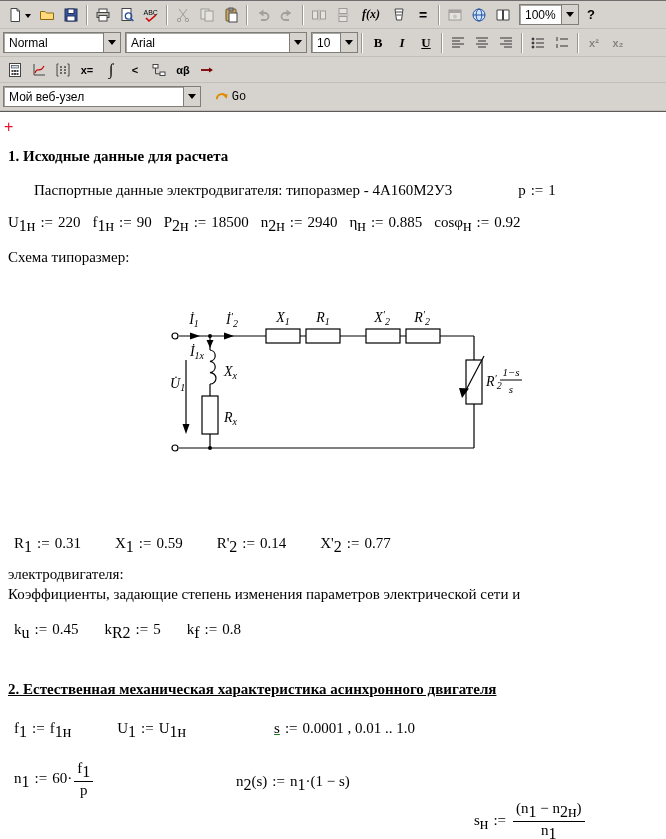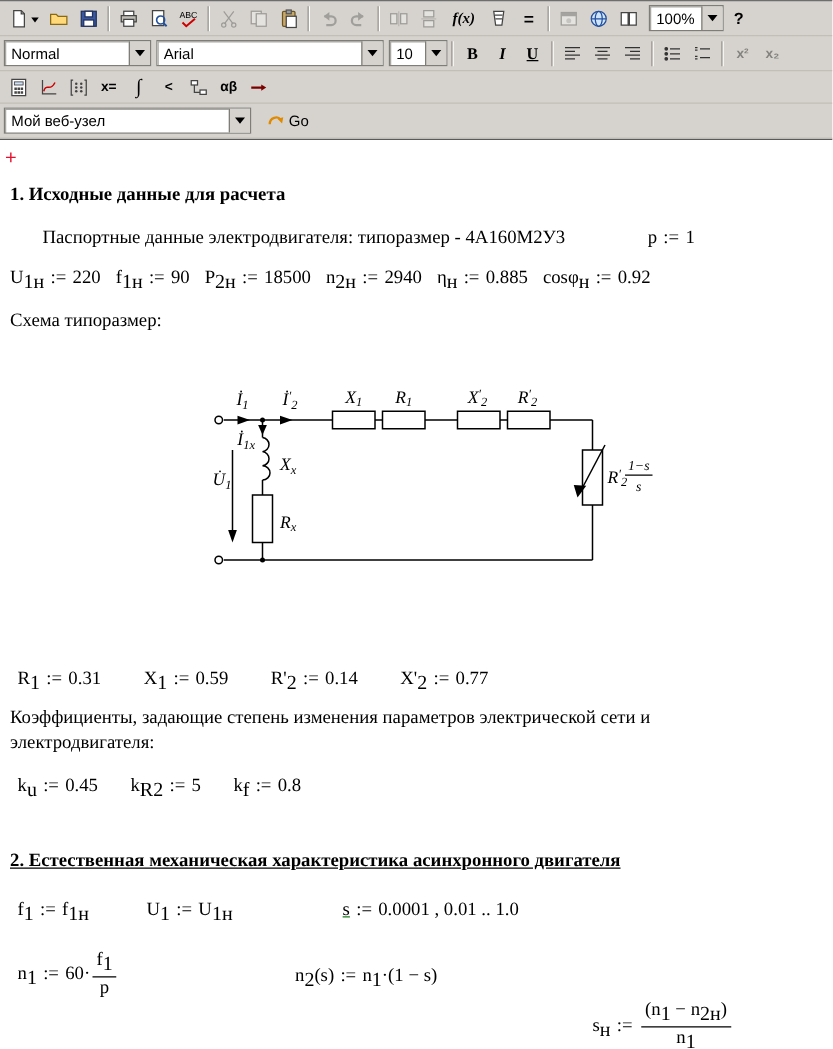--- a/index.html
+++ b/index.html
@@ -344,21 +344,21 @@
       </div>
     </div>
 
     <div class="trow">
       <div class="combo" style="width:198px">
         <span class="val">Мой веб-узел</span>
         <span class="drop">
             <span class="arrow-down"></span>
           </span>
       </div>
-      <div class="tbtn wide" style="width:46px; margin-left:6px;">
+      <div class="tbtn wide" style="width:46px; margin-left:6px;font-family:Liberation Mono, monospace;">
         <svg width="15" height="15" viewBox="0 0 16 16">
             <path d="M3 11 C3 5 10 4 12 7" fill="none" stroke="#e08a00" stroke-width="2"></path>
             <polygon points="13.5,10.5 9.5,6.5 14.5,5.2" fill="#e08a00"></polygon>
           </svg>
         <span class="golbl">Go</span>
       </div>
     </div>
   </div>
 
   <div class="doc">
@@ -432,22 +432,22 @@
 
 
     <div class="t row" style="left:14px; top:423px; gap:34px;">
       <span class="eq"><span>R</span><sub>1</sub><span class="op">:=</span><span>0.31</span></span>
       <span class="eq"><span>X</span><sub>1</sub><span class="op">:=</span><span>0.59</span></span>
       <span class="eq"><span>R'</span><sub>2</sub><span class="op">:=</span><span>0.14</span></span>
       <span class="eq"><span>X'</span><sub>2</sub><span class="op">:=</span><span>0.77</span></span>
     </div>
 
     <div class="t" style="left:8px; top:452px; line-height:20px;">
+      <div>электродвигателя:</div>
       <div>Коэффициенты, задающие степень изменения параметров электрической сети и</div>
-      <div>электродвигателя:</div>
     </div>
 
     <div class="t row" style="left:14px; top:509px; gap:26px;">
       <span class="eq"><span>k</span><sub>u</sub><span class="op">:=</span><span>0.45</span></span>
       <span class="eq"><span>k</span><sub>R2</sub><span class="op">:=</span><span>5</span></span>
       <span class="eq"><span>k</span><sub>f</sub><span class="op">:=</span><span>0.8</span></span>
     </div>
 
     <div class="t bold" style="left:8px; top:569px;text-decoration:underline;">2. Естественная механическая характеристика асинхронного двигателя</div>
 

